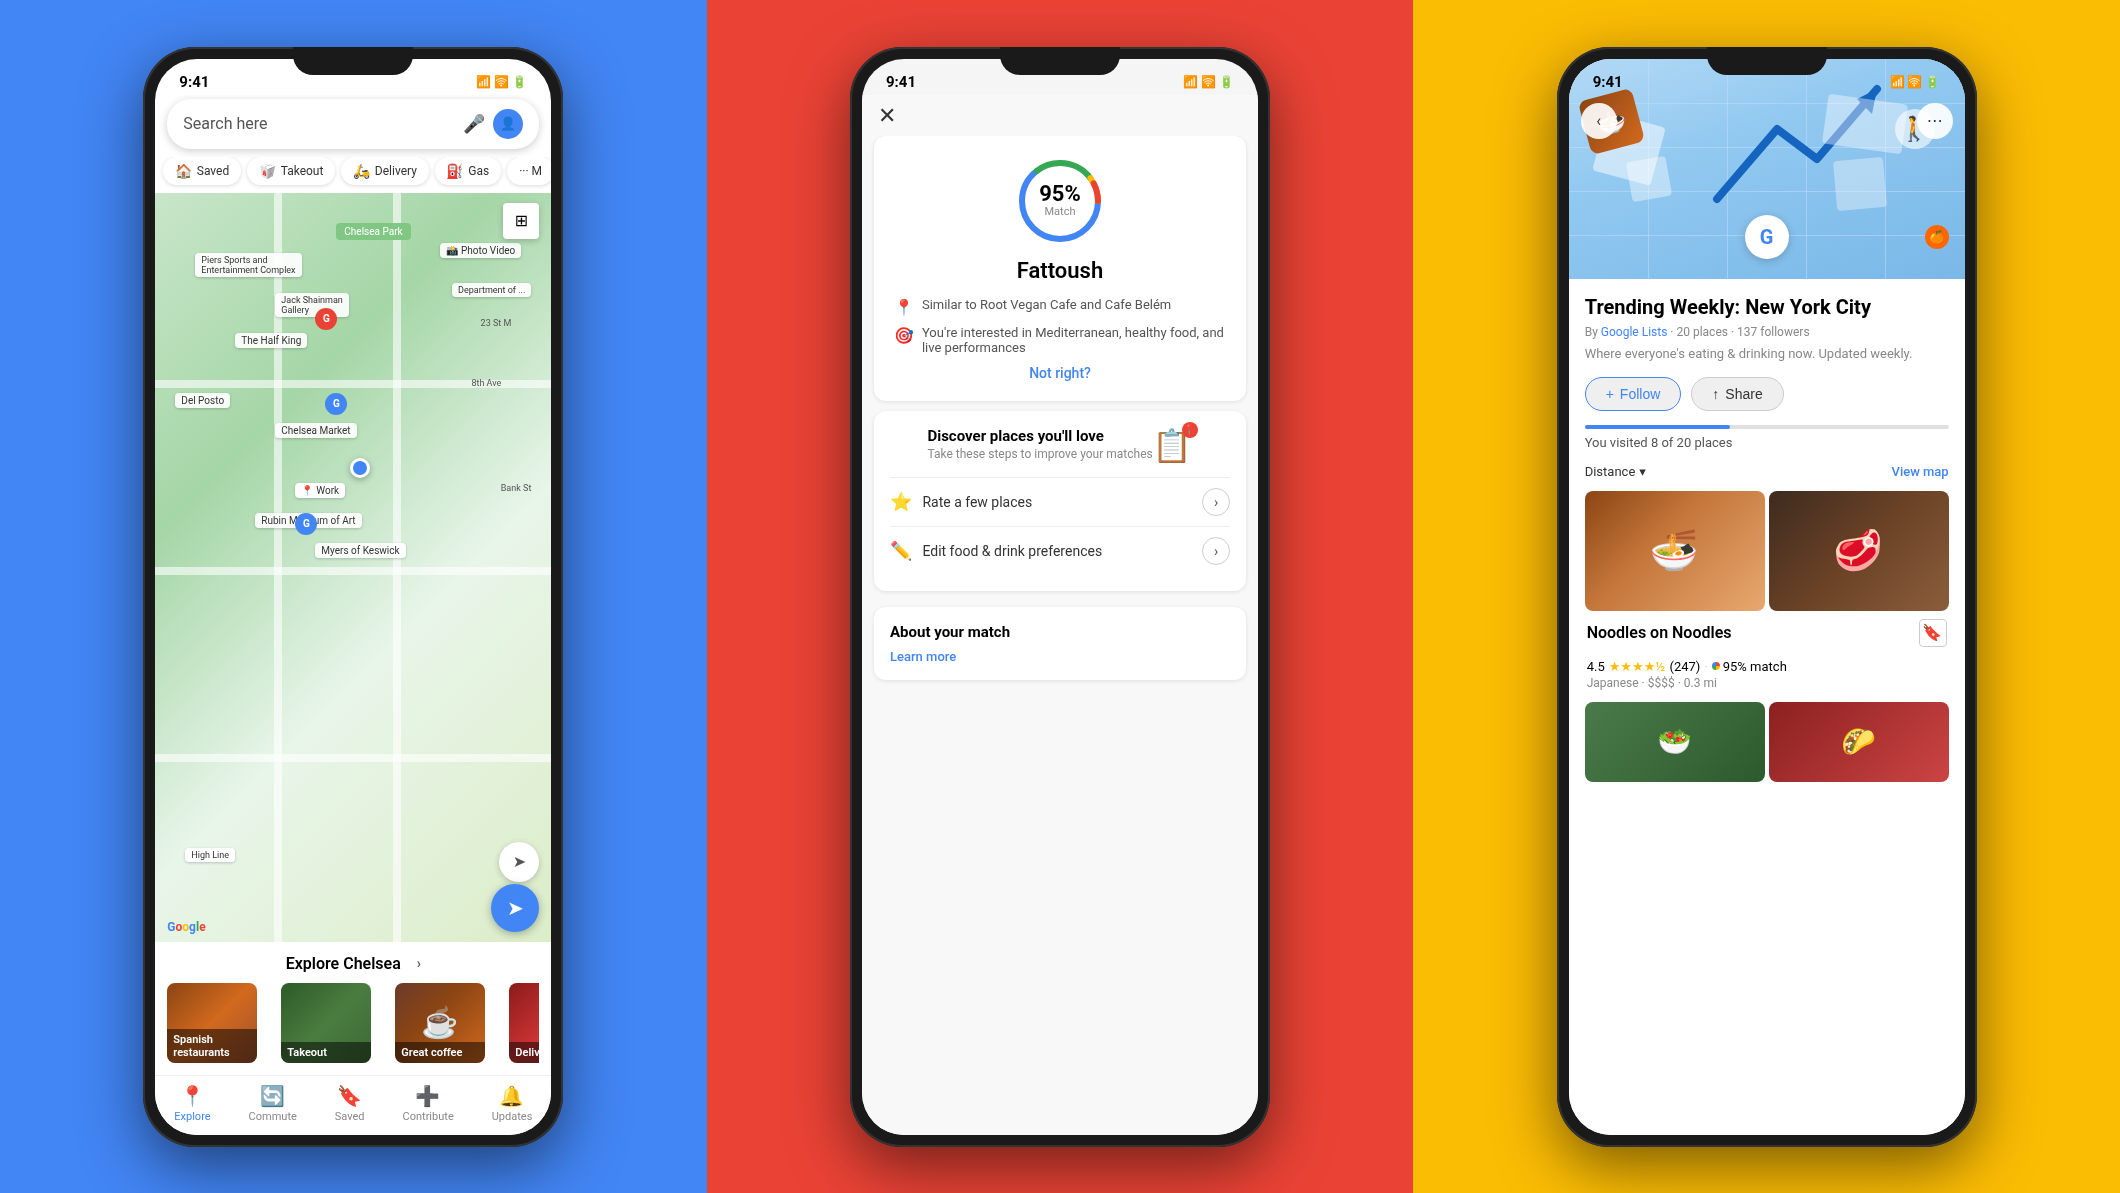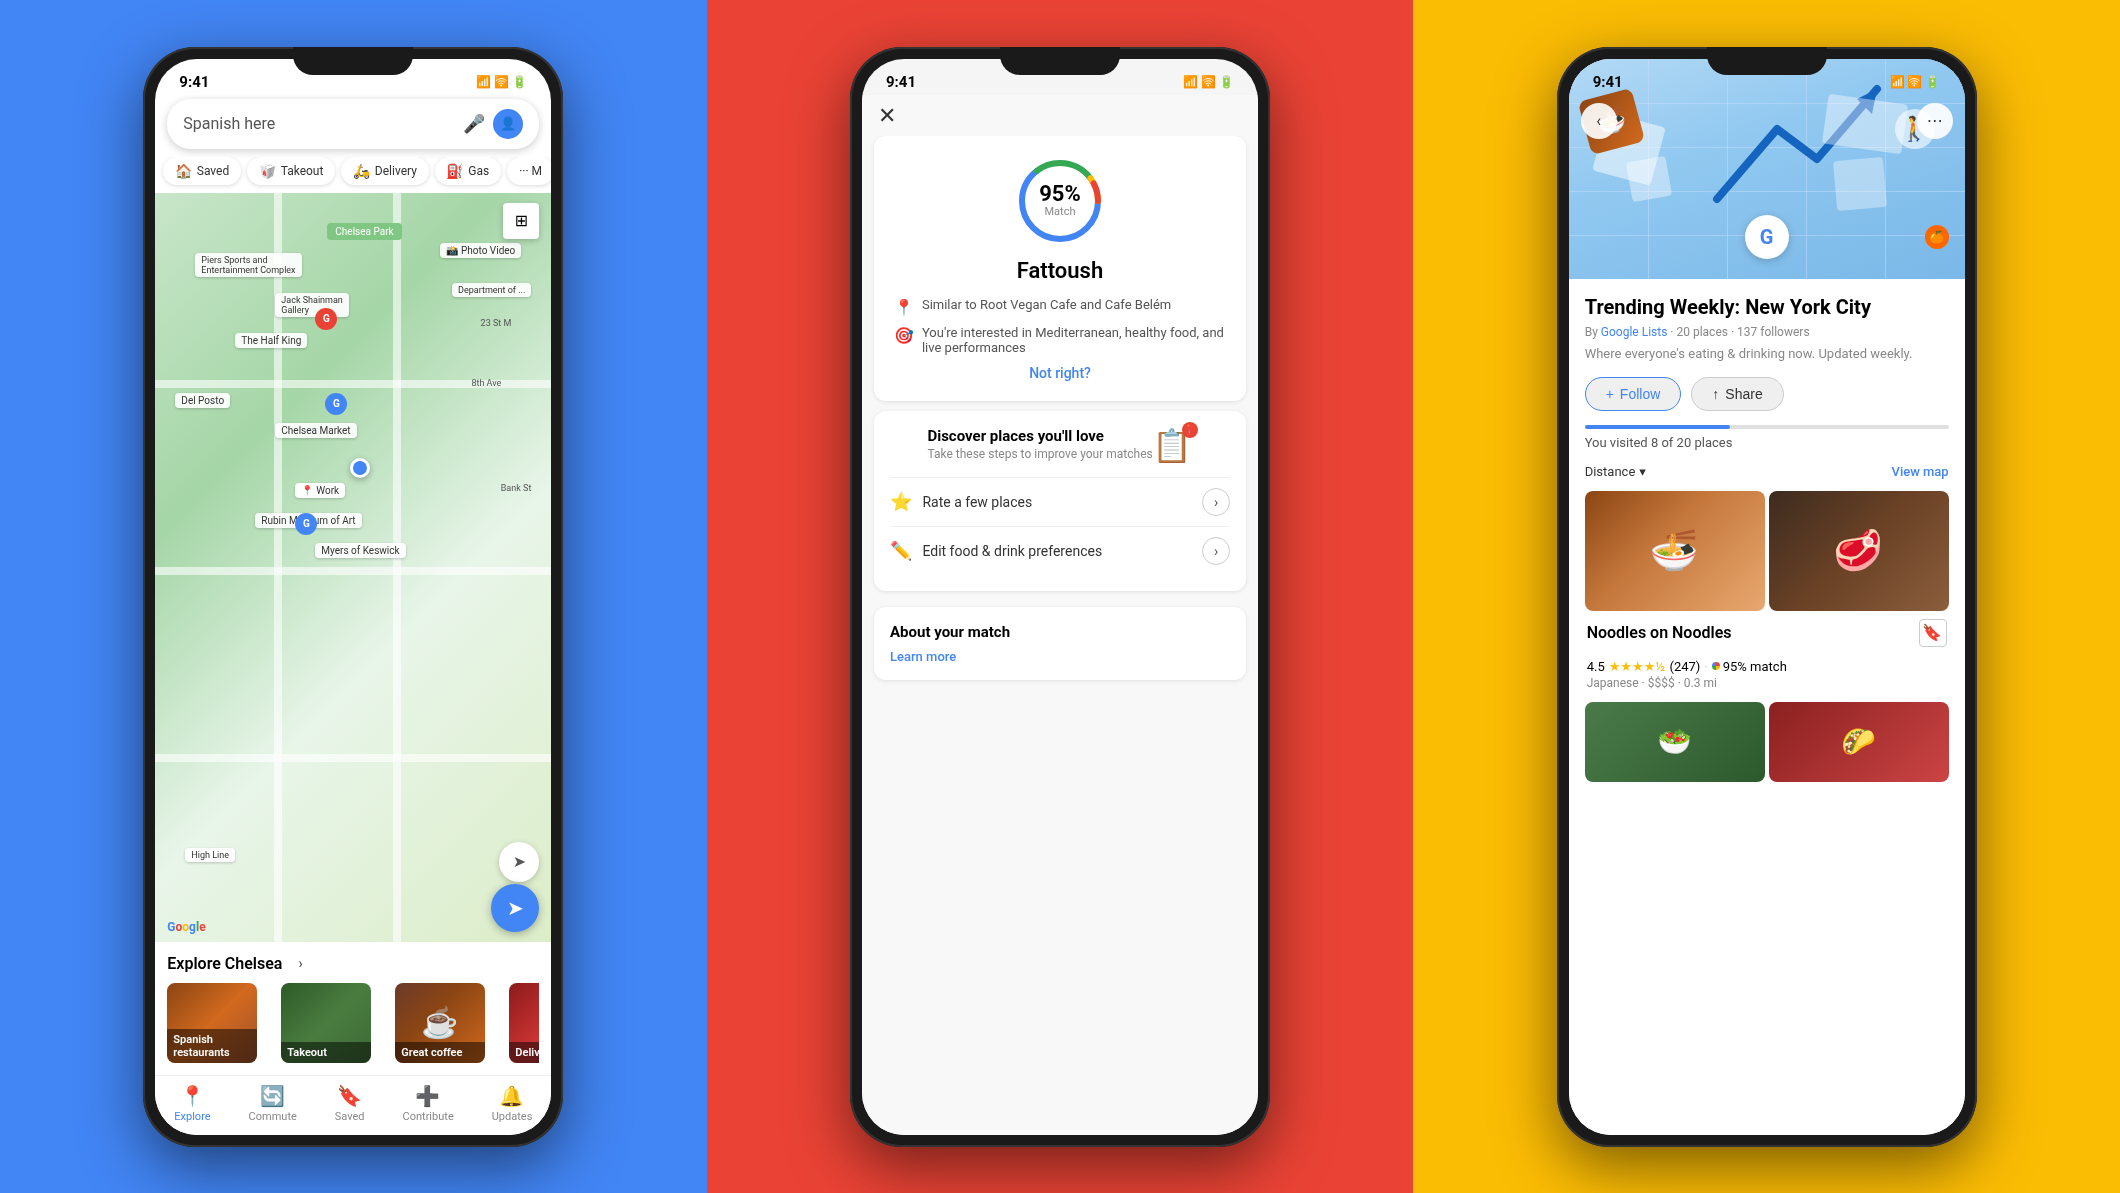--- a/index.html
+++ b/index.html
@@ -92,21 +92,21 @@
     .map-area {
       flex: 1; background: #e8f4e8; position: relative; overflow: hidden;
     }
     .map-bg {
       width: 100%; height: 100%;
       background: linear-gradient(135deg, #c8e6c9 0%, #a5d6a7 30%, #e8f5e9 60%, #dcedc8 100%);
       position: relative;
     }
     .map-pin-google { position: absolute; background: #4285F4; color: white; border-radius: 50%; width: 22px; height: 22px; display: flex; align-items: center; justify-content: center; font-size: 10px; font-weight: bold; }
     .map-label { position: absolute; background: rgba(255,255,255,0.9); padding: 2px 6px; border-radius: 4px; font-size: 10px; color: #333; white-space: nowrap; box-shadow: 0 1px 3px rgba(0,0,0,0.2); }
-    .chelsea-park { top: 30px; left: 172px; background: #81c784; color: white; padding: 3px 8px; border-radius: 4px; font-size: 10px; position: absolute; }
+    .chelsea-park { top: 30px; left: 181px; background: #81c784; color: white; padding: 3px 8px; border-radius: 4px; font-size: 10px; position: absolute; }
 
     .layers-btn {
       position: absolute; right: 12px; top: 10px; background: white; border-radius: 4px;
       width: 36px; height: 36px; display: flex; align-items: center; justify-content: center;
       box-shadow: 0 2px 6px rgba(0,0,0,0.2); font-size: 16px;
     }
     .location-btn {
       position: absolute; right: 12px; bottom: 60px; background: white; border-radius: 50%;
       width: 40px; height: 40px; display: flex; align-items: center; justify-content: center;
       box-shadow: 0 2px 6px rgba(0,0,0,0.2); font-size: 16px; color: #555;
@@ -121,21 +121,21 @@
     .google-logo span:nth-child(2) { color: #EA4335; }
     .google-logo span:nth-child(3) { color: #FBBC04; }
     .google-logo span:nth-child(4) { color: #4285F4; }
     .google-logo span:nth-child(5) { color: #34A853; }
     .google-logo span:nth-child(6) { color: #EA4335; }
 
     
     .explore-section {
       background: #fff; padding: 12px; flex-shrink: 0;
     }
-    .explore-header { display: flex; align-items: center; gap: 16px; font-size: 16px; font-weight: 600; margin-bottom: 10px; }
+    .explore-header { display: flex; align-items: center; gap: 16px; font-size: 16px; font-weight: 600; margin-bottom: 10px; justify-content: center; }
     .explore-arrow { font-size: 14px; color: #555; }
     .explore-items { display: flex; gap: 24px; overflow: hidden; }
     .explore-item {
       width: 90px; height: 80px; border-radius: 8px; overflow: hidden; position: relative; flex-shrink: 0;
     }
     .explore-item-label {
       position: absolute; bottom: 0; left: 0; right: 0; background: rgba(0,0,0,0.5);
       color: white; font-size: 11px; font-weight: 600; padding: 4px 6px;
     }
     .food-img-spanish {
@@ -301,21 +301,21 @@
     <div class="notch"></div>
     <div class="phone-inner">
       <div class="status-bar">
         <span class="status-time">9:41</span>
         <span class="status-icons">📶 🛜 🔋</span>
       </div>
 
       <div class="phone1-content">
 
         <div class="search-bar">
-          <span class="search-bar-text">Spanish here</span>
+          <span class="search-bar-text">Search here</span>
           <span class="mic-icon">🎤</span>
           <div class="avatar-circle">👤</div>
         </div>
 
         <div class="category-tabs">
           <div class="cat-tab">
             <span class="tab-icon">🏠</span>
             <span>Saved</span>
           </div>
           <div class="cat-tab">

